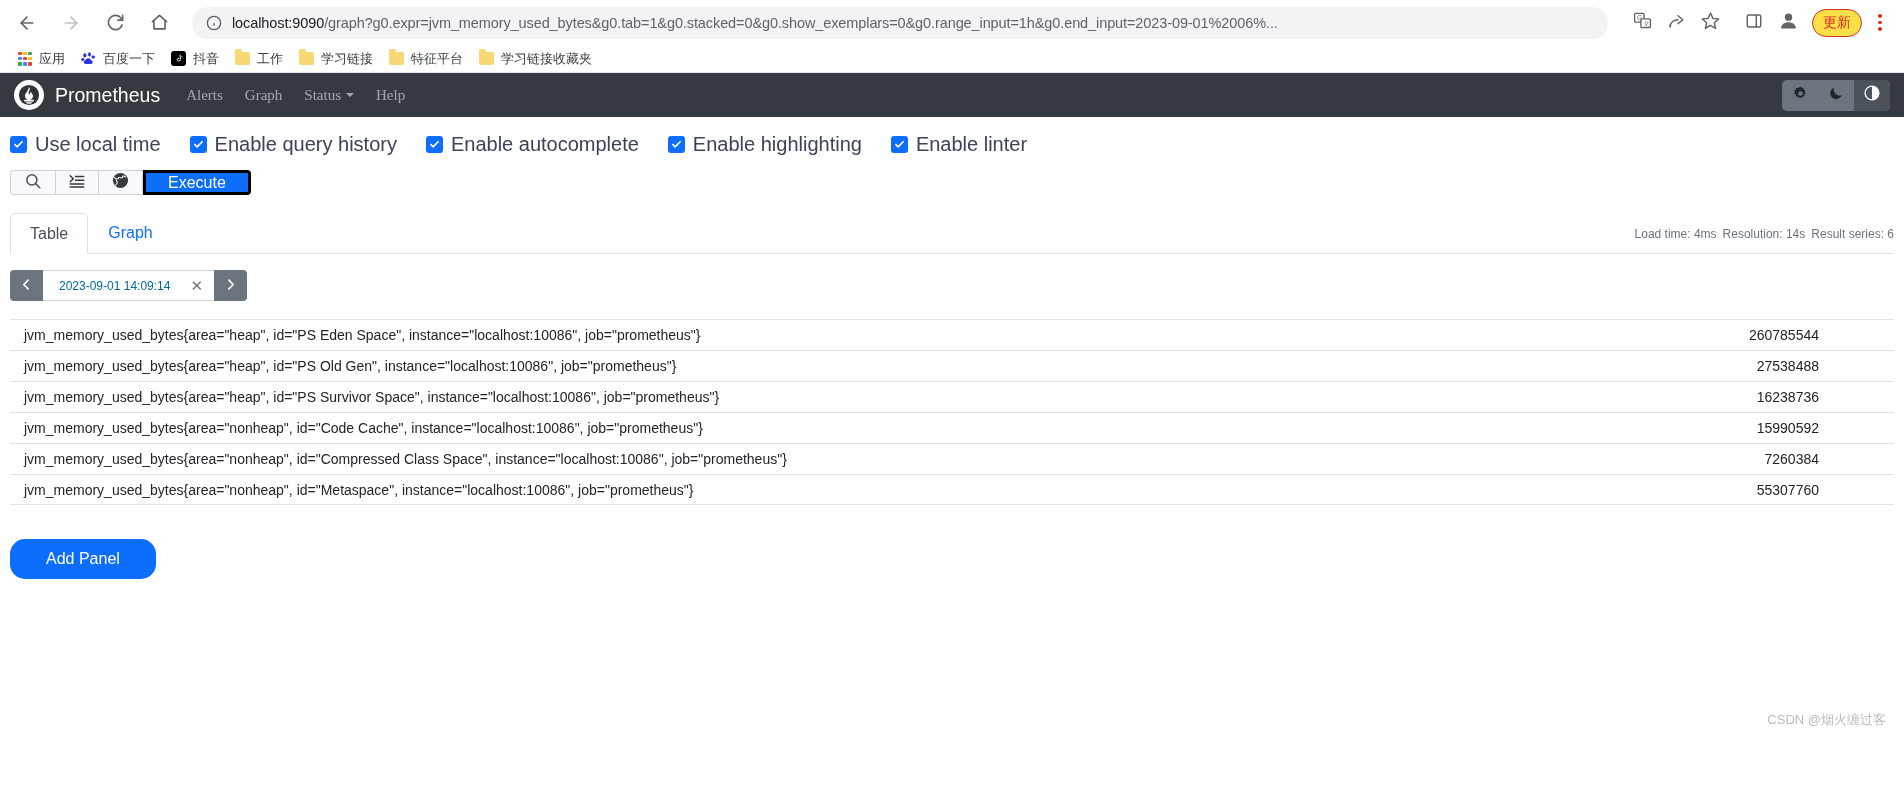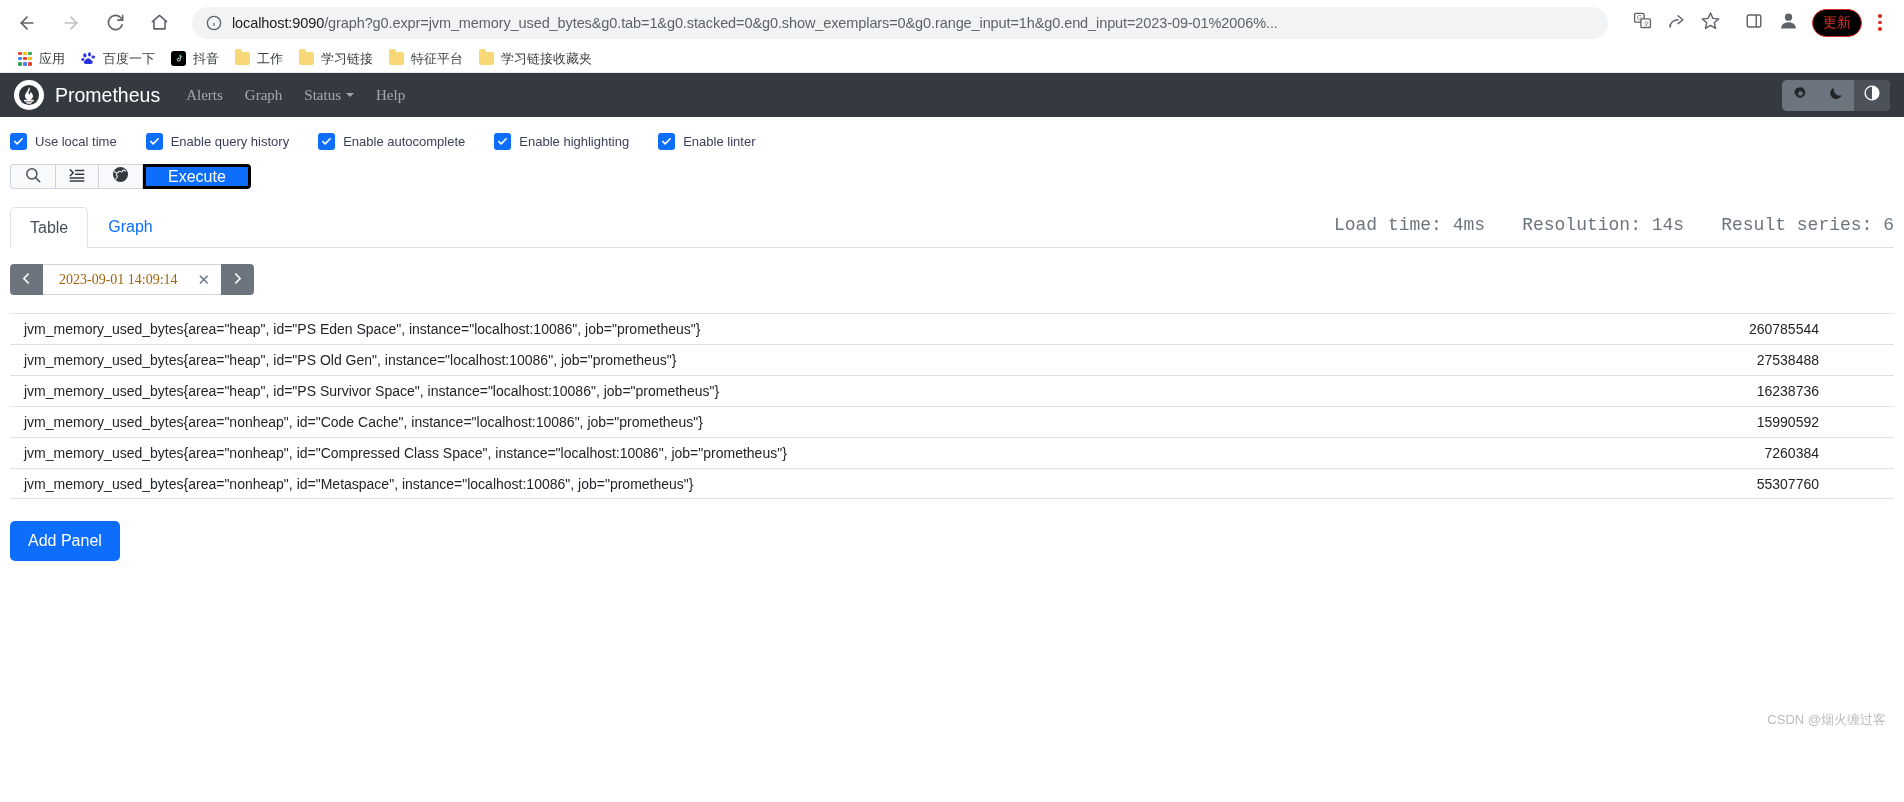--- a/index.html
+++ b/index.html
@@ -41,21 +41,21 @@
 
   .tool-icons { display: flex; align-items: center; gap: 2px; flex: 0 0 auto; }
   .tool-icon {
     width: 32px; height: 32px; display: flex; align-items: center;
     justify-content: center; color: #5f6368;
   }
   .divider-sp { width: 8px; }
   .update-btn {
     height: 28px; border: 1px solid #d93025; border-radius: 14px;
     color: #d93025; font-size: 14px; display: flex; align-items: center;
-    padding: 0 10px; margin-left: 6px; background: #000000;
+    padding: 0 10px; margin-left: 6px; background: #fde047;
   }
   .kebab {
     width: 28px; height: 32px; display: flex; flex-direction: column;
     align-items: center; justify-content: center; gap: 3px; margin-left: 2px;
   }
   .kebab i { width: 3.5px; height: 3.5px; border-radius: 50%; background: #d93025; display:block; }
 
   
   .bookmarks {
     height: 28px; display: flex; align-items: center;
@@ -128,21 +128,21 @@
   .opts-row {
     display: flex; align-items: center; gap: 0px;
     padding: 16px 10px 14px 10px;
   }
   .opt { display: flex; align-items: center; gap: 8px; margin-right: 29px; }
   .cbx {
     width: 17px; height: 17px; border-radius: 3px; background: #0d6efd;
     display: flex; align-items: center; justify-content: center; flex: 0 0 auto;
   }
   .cbx svg { display:block; }
-  .opt-label { font-size: 13px; color: #3c4257; white-space: nowrap; }
+  .opt-label { font-size: 20px; color: #3c4257; white-space: nowrap; }
 
   
   .query-wrap { padding: 0 10px; display: flex; align-items: stretch; }
   .q-search {
     width: 45px; background: #f8f9fa; border: 1px solid #ced4da;
     border-right: none; border-radius: 4px 0 0 4px;
     display: flex; align-items: center; justify-content: center; color: #495057;
   }
   .q-input {
     flex: 1 1 auto; border: 1px solid #ced4da; border-left: none; border-right: none;
@@ -170,39 +170,39 @@
   .tab {
     font-size: 16px; padding: 11px 19px; color: #0d6efd;
     border: 1px solid transparent; border-bottom: none; white-space: nowrap;
   }
   .tab.active {
     color: #495057; background: #fff;
     border-color: #dee2e6 #dee2e6 #fff; border-radius: 5px 5px 0 0;
     margin-bottom: -1px;
   }
   .tabs-meta {
-    margin-left: auto; display: flex; gap: 37px; font-size: 18px;
-    color: #6c757d; padding-bottom: 12px; white-space: nowrap; font-family: Liberation Mono, monospace;
+    margin-left: auto; display: flex; gap: 6px; font-size: 12px;
+    color: #6c757d; padding-bottom: 12px; white-space: nowrap;
   }
 
   
   .time-row { padding: 16px 10px 0 10px; display: flex; }
   .time-ctl { display: flex; align-items: stretch; height: 31px; }
   .time-arrow {
     width: 33px; background: #6c757d; color: #fff;
     display: flex; align-items: center; justify-content: center;
   }
   .time-arrow.left { border-radius: 4px 0 0 4px; }
   .time-arrow.right { border-radius: 0 4px 4px 0; }
   .time-field {
     border: 1px solid #ced4da; border-left: none; border-right: none;
     background: #fff; display: flex; align-items: center; gap: 20px;
     padding: 0 11px 0 16px;
   }
-  .time-val { font-size: 14px; color: #a16207; white-space: nowrap; font-family: Liberation Serif, serif; }
+  .time-val { font-size: 12px; color: #0369a1; white-space: nowrap; }
   .time-clear { color: #6c757d; font-size: 15px; line-height: 1; }
 
   
   .res-table { margin: 18px 10px 0 10px; }
   .res-row {
     display: flex; align-items: center;
     border-top: 1px solid #dee2e6; height: 31px;
     font-size: 14px; color: #212529;
   }
   .res-row:last-child { border-bottom: 1px solid #dee2e6; }
@@ -216,22 +216,22 @@
     text-align: right; white-space: nowrap;
   }
 
   
   .remove-row {
     display: flex; justify-content: flex-end; padding: 16px 18px 0 0;
   }
   .remove-link { color: #0d6efd; font-size: 15px; }
   .add-row { padding: 22px 10px 0 10px; }
   .add-btn {
-    background: #0d6efd; color: #fff; border: none; border-radius: 5px;
-    font-size: 16px; padding: 11px 18px; font-family: "Liberation Sans", sans-serif;
+    background: #0d6efd; color: #fff; border: none; border-radius: 15px;
+    font-size: 16px; padding: 11px 36px; font-family: "Liberation Sans", sans-serif; margin-top: 12px;
   }
   .watermark {
     position: absolute; right: 18px; bottom: 16px;
     font-size: 13px; color: #b8bcc2;
   }
   .page-body { position: relative; height: 672px; }
 </style>
 </head>
 <body>
 

